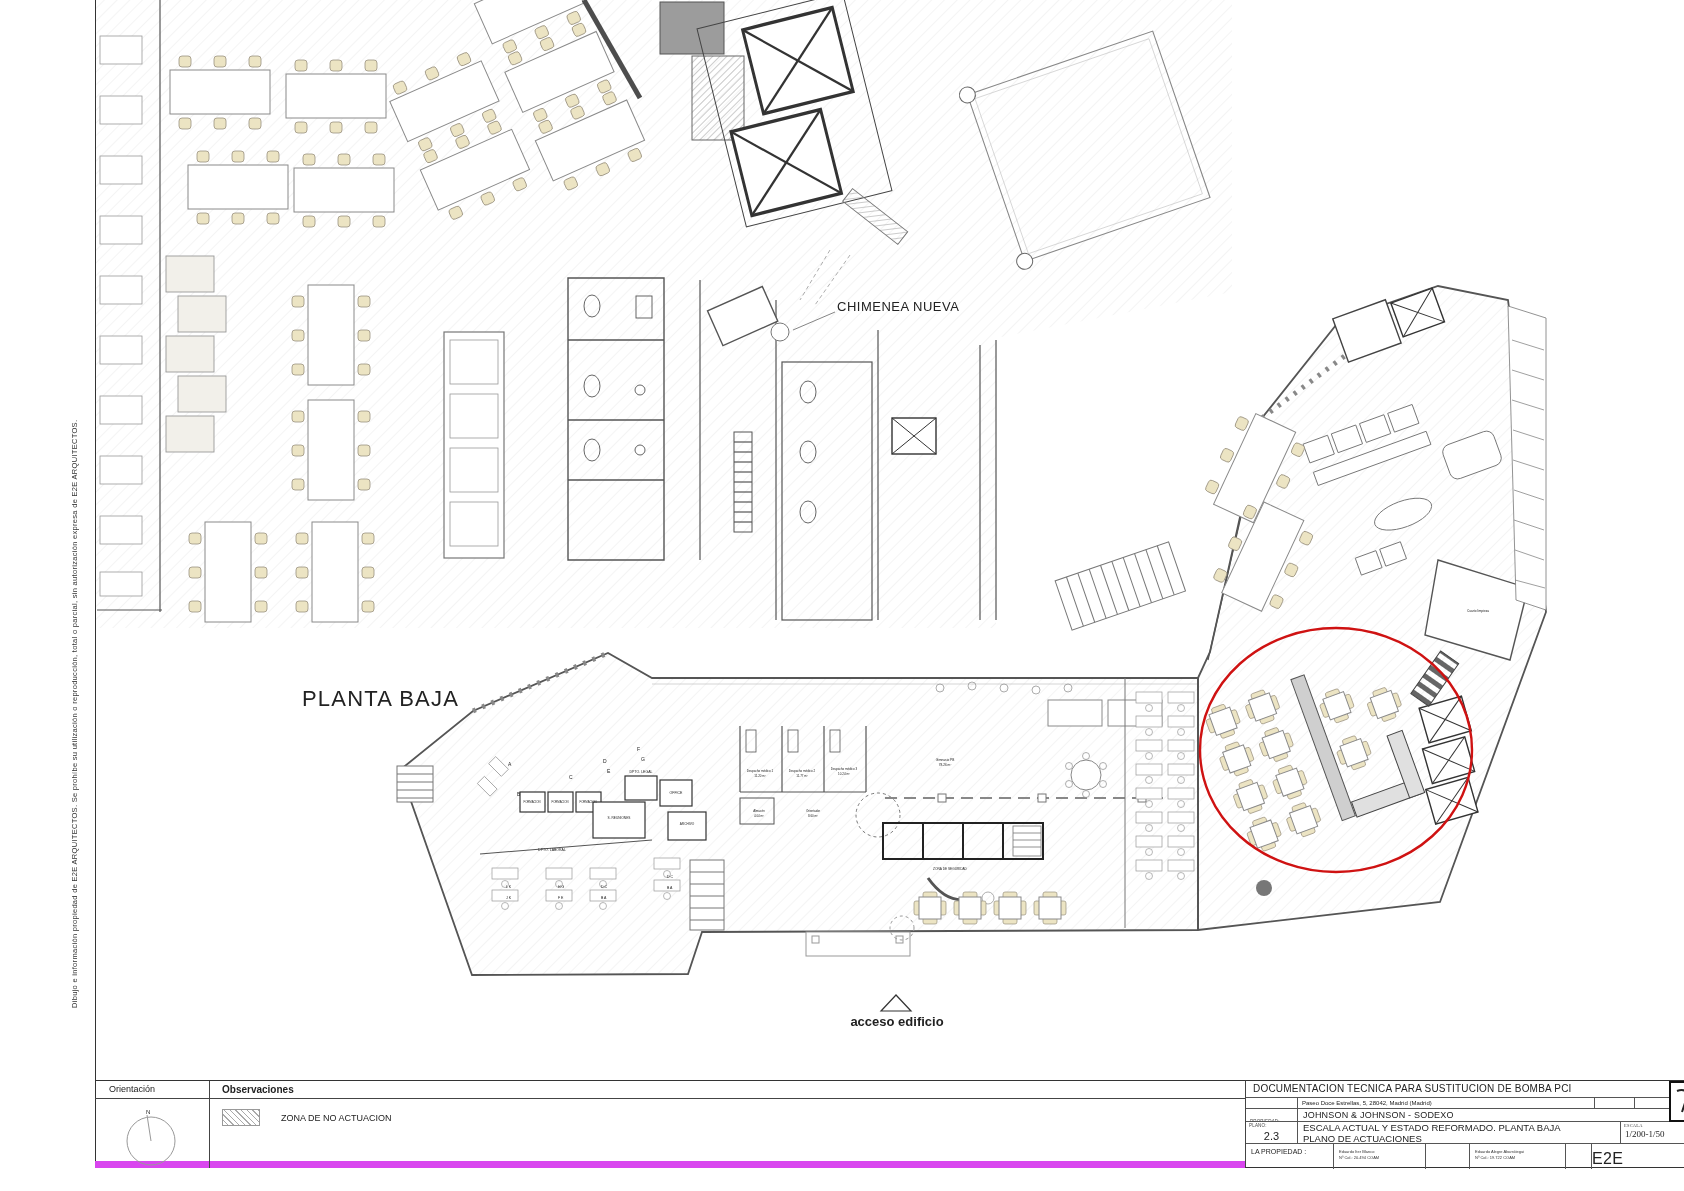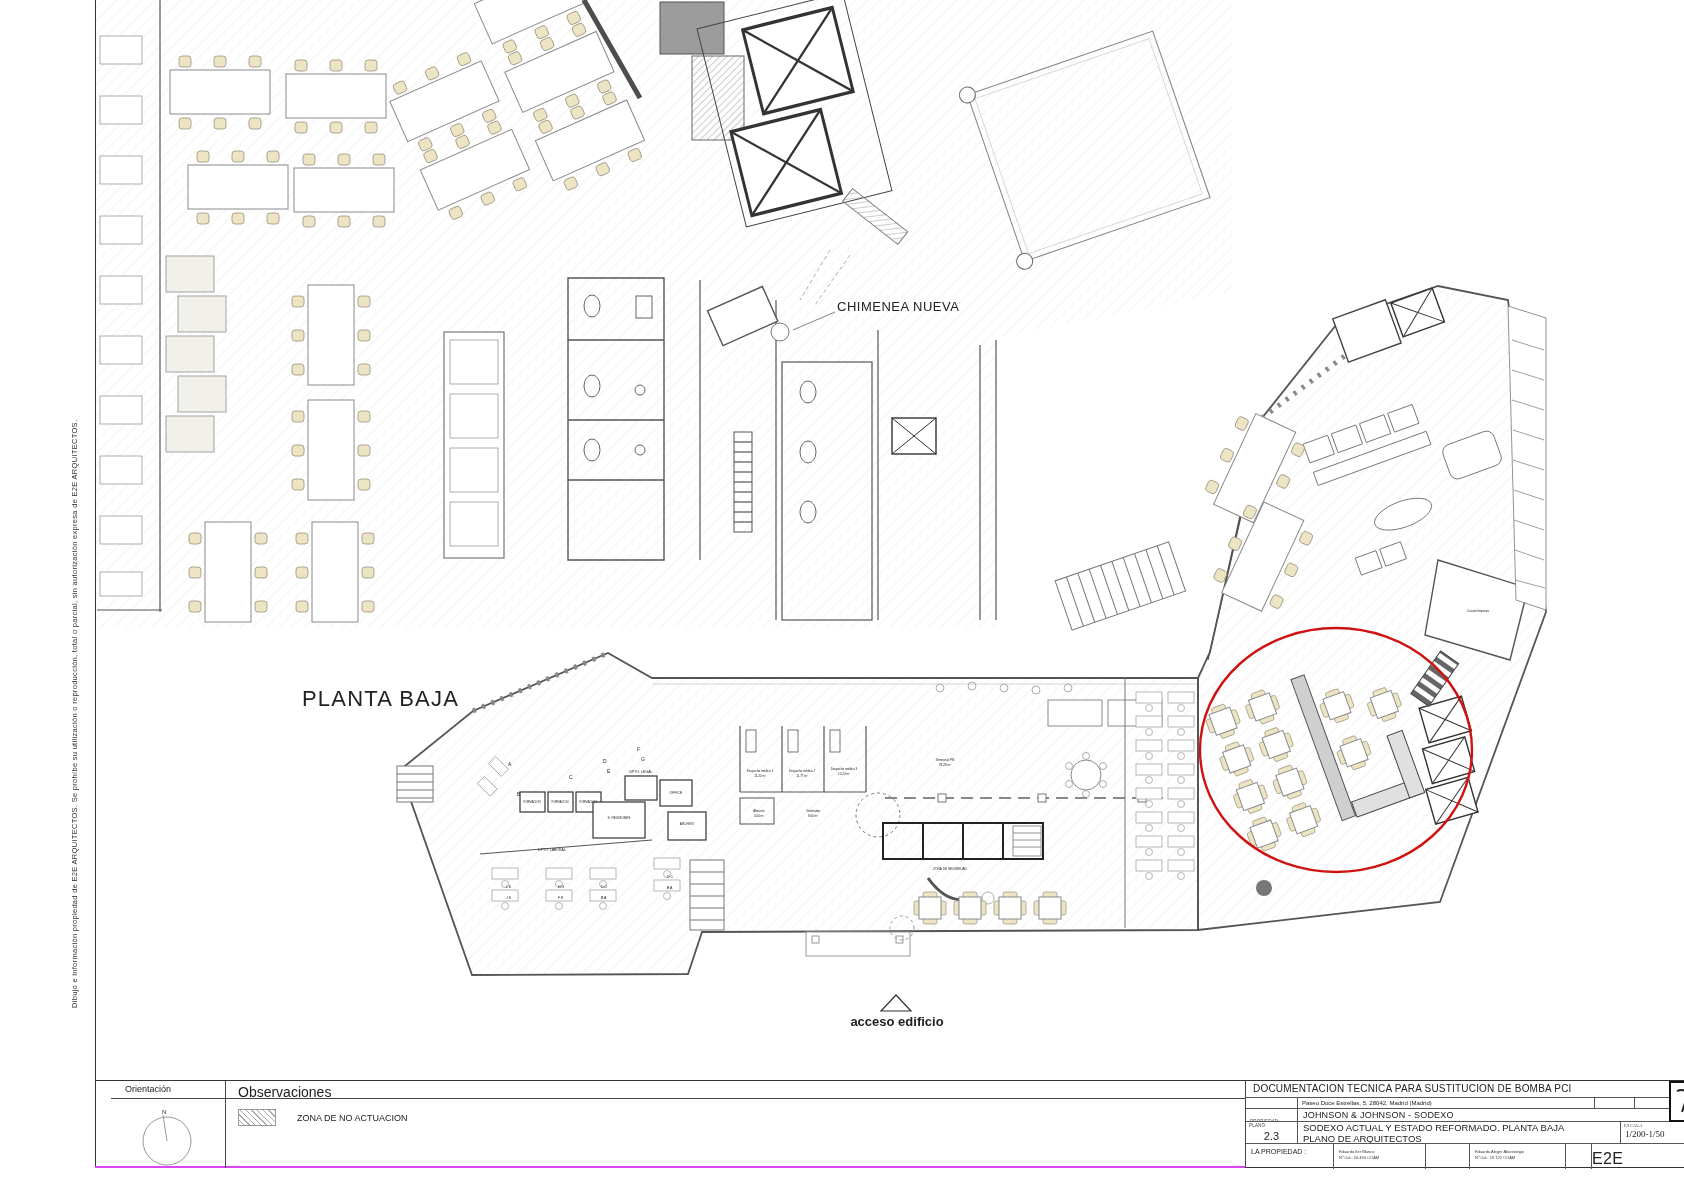--- a/index.html
+++ b/index.html
@@ -4,24 +4,24 @@
 <style>
   html,body{margin:0;padding:0;background:#ffffff;}
   body{font-family:"Liberation Sans", sans-serif;color:#222;}
   .sheet{position:relative;width:1684px;height:1191px;background:#fff;overflow:hidden;margin-left:40px;}
   svg text{font-family:"Liberation Sans", sans-serif;fill:#222;}
   .margin-note{position:absolute;left:30px;top:1008px;transform:rotate(-90deg);transform-origin:0 0;
     width:620px;font-size:7.5px;letter-spacing:.3px;color:#333;white-space:nowrap;}
   .frame-left{position:absolute;left:55px;top:0;width:0;height:1168px;border-left:1px solid #333;}
   
   .panel-bottom{position:absolute;left:55px;top:1080px;width:1150px;height:88px;
-    border-top:1px solid #333;border-bottom:2px solid #d946ef;box-sizing:border-box;padding-left:16px;}
+    border-top:1px solid #333;border-bottom:7px solid #d946ef;box-sizing:border-box;}
   .pb-header{display:flex;height:18px;border-bottom:1px solid #444;box-sizing:border-box;}
   .pb-h1{width:115px;border-right:1px solid #444;box-sizing:border-box;font-size:9px;padding:3px 0 0 14px;}
-  .pb-h2{flex:1;font-size:14px;padding:3px 0 0 12px;}
+  .pb-h2{flex:1;font-size:10px;padding:3px 0 0 12px;font-weight:bold;}
   .pb-body{display:flex;height:69px;}
   .pb-c1{width:115px;border-right:1px solid #444;box-sizing:border-box;position:relative;}
   .pb-c2{flex:1;position:relative;}
   .legend-item{position:absolute;left:12px;top:10px;display:flex;align-items:center;gap:21px;}
   .legend-swatch{width:36px;height:15px;border:1px solid #999;
     background:repeating-linear-gradient(45deg,#fff 0 3px,#aaa 3px 4px);}
   .legend-label{font-size:9px;}
   
   .tb{position:absolute;left:1205px;top:1080px;width:461px;height:88px;box-sizing:border-box;
     border:1px solid #333;border-left:1px solid #444;background:#fff;}
@@ -537,22 +537,22 @@
     <div class="tb-row tb-r3">
       <div class="tb-cell" style="width:52px;"><span class="lbl" style="padding:2px 0 0 4px;display:inline-block;">PROPIEDAD:</span></div>
       <div class="tb-cell v9" style="flex:1;padding-left:5px;">JOHNSON &amp; JOHNSON - SODEXO</div>
     </div>
     <div class="tb-row tb-r4">
       <div class="tb-cell" style="width:52px;">
         <span class="lbl" style="position:absolute;left:3px;top:1px;">PLANO:</span>
         <div class="plano-num">2.3</div>
       </div>
       <div class="tb-cell plano-title" style="flex:1;">
-        <div>SODEXO ACTUAL Y ESTADO REFORMADO. PLANTA BAJA</div>
-        <div>PLANO DE ARQUITECTOS</div>
+        <div>ESCALA ACTUAL Y ESTADO REFORMADO. PLANTA BAJA</div>
+        <div>PLANO DE ACTUACIONES</div>
       </div>
       <div class="tb-cell" style="width:84px;font-family:Liberation Serif, serif;">
         <span class="lbl" style="position:absolute;left:3px;top:1px;">ESCALA</span>
         <div class="escala-val">1/200-1/50</div>
       </div>
     </div>
     <div class="tb-row tb-r5">
       <div class="tb-cell prop-lbl" style="width:88px;">LA PROPIEDAD :</div>
       <div class="tb-cell arch" style="width:92px;">
         <div>Eduardo Iter Blanco</div>

